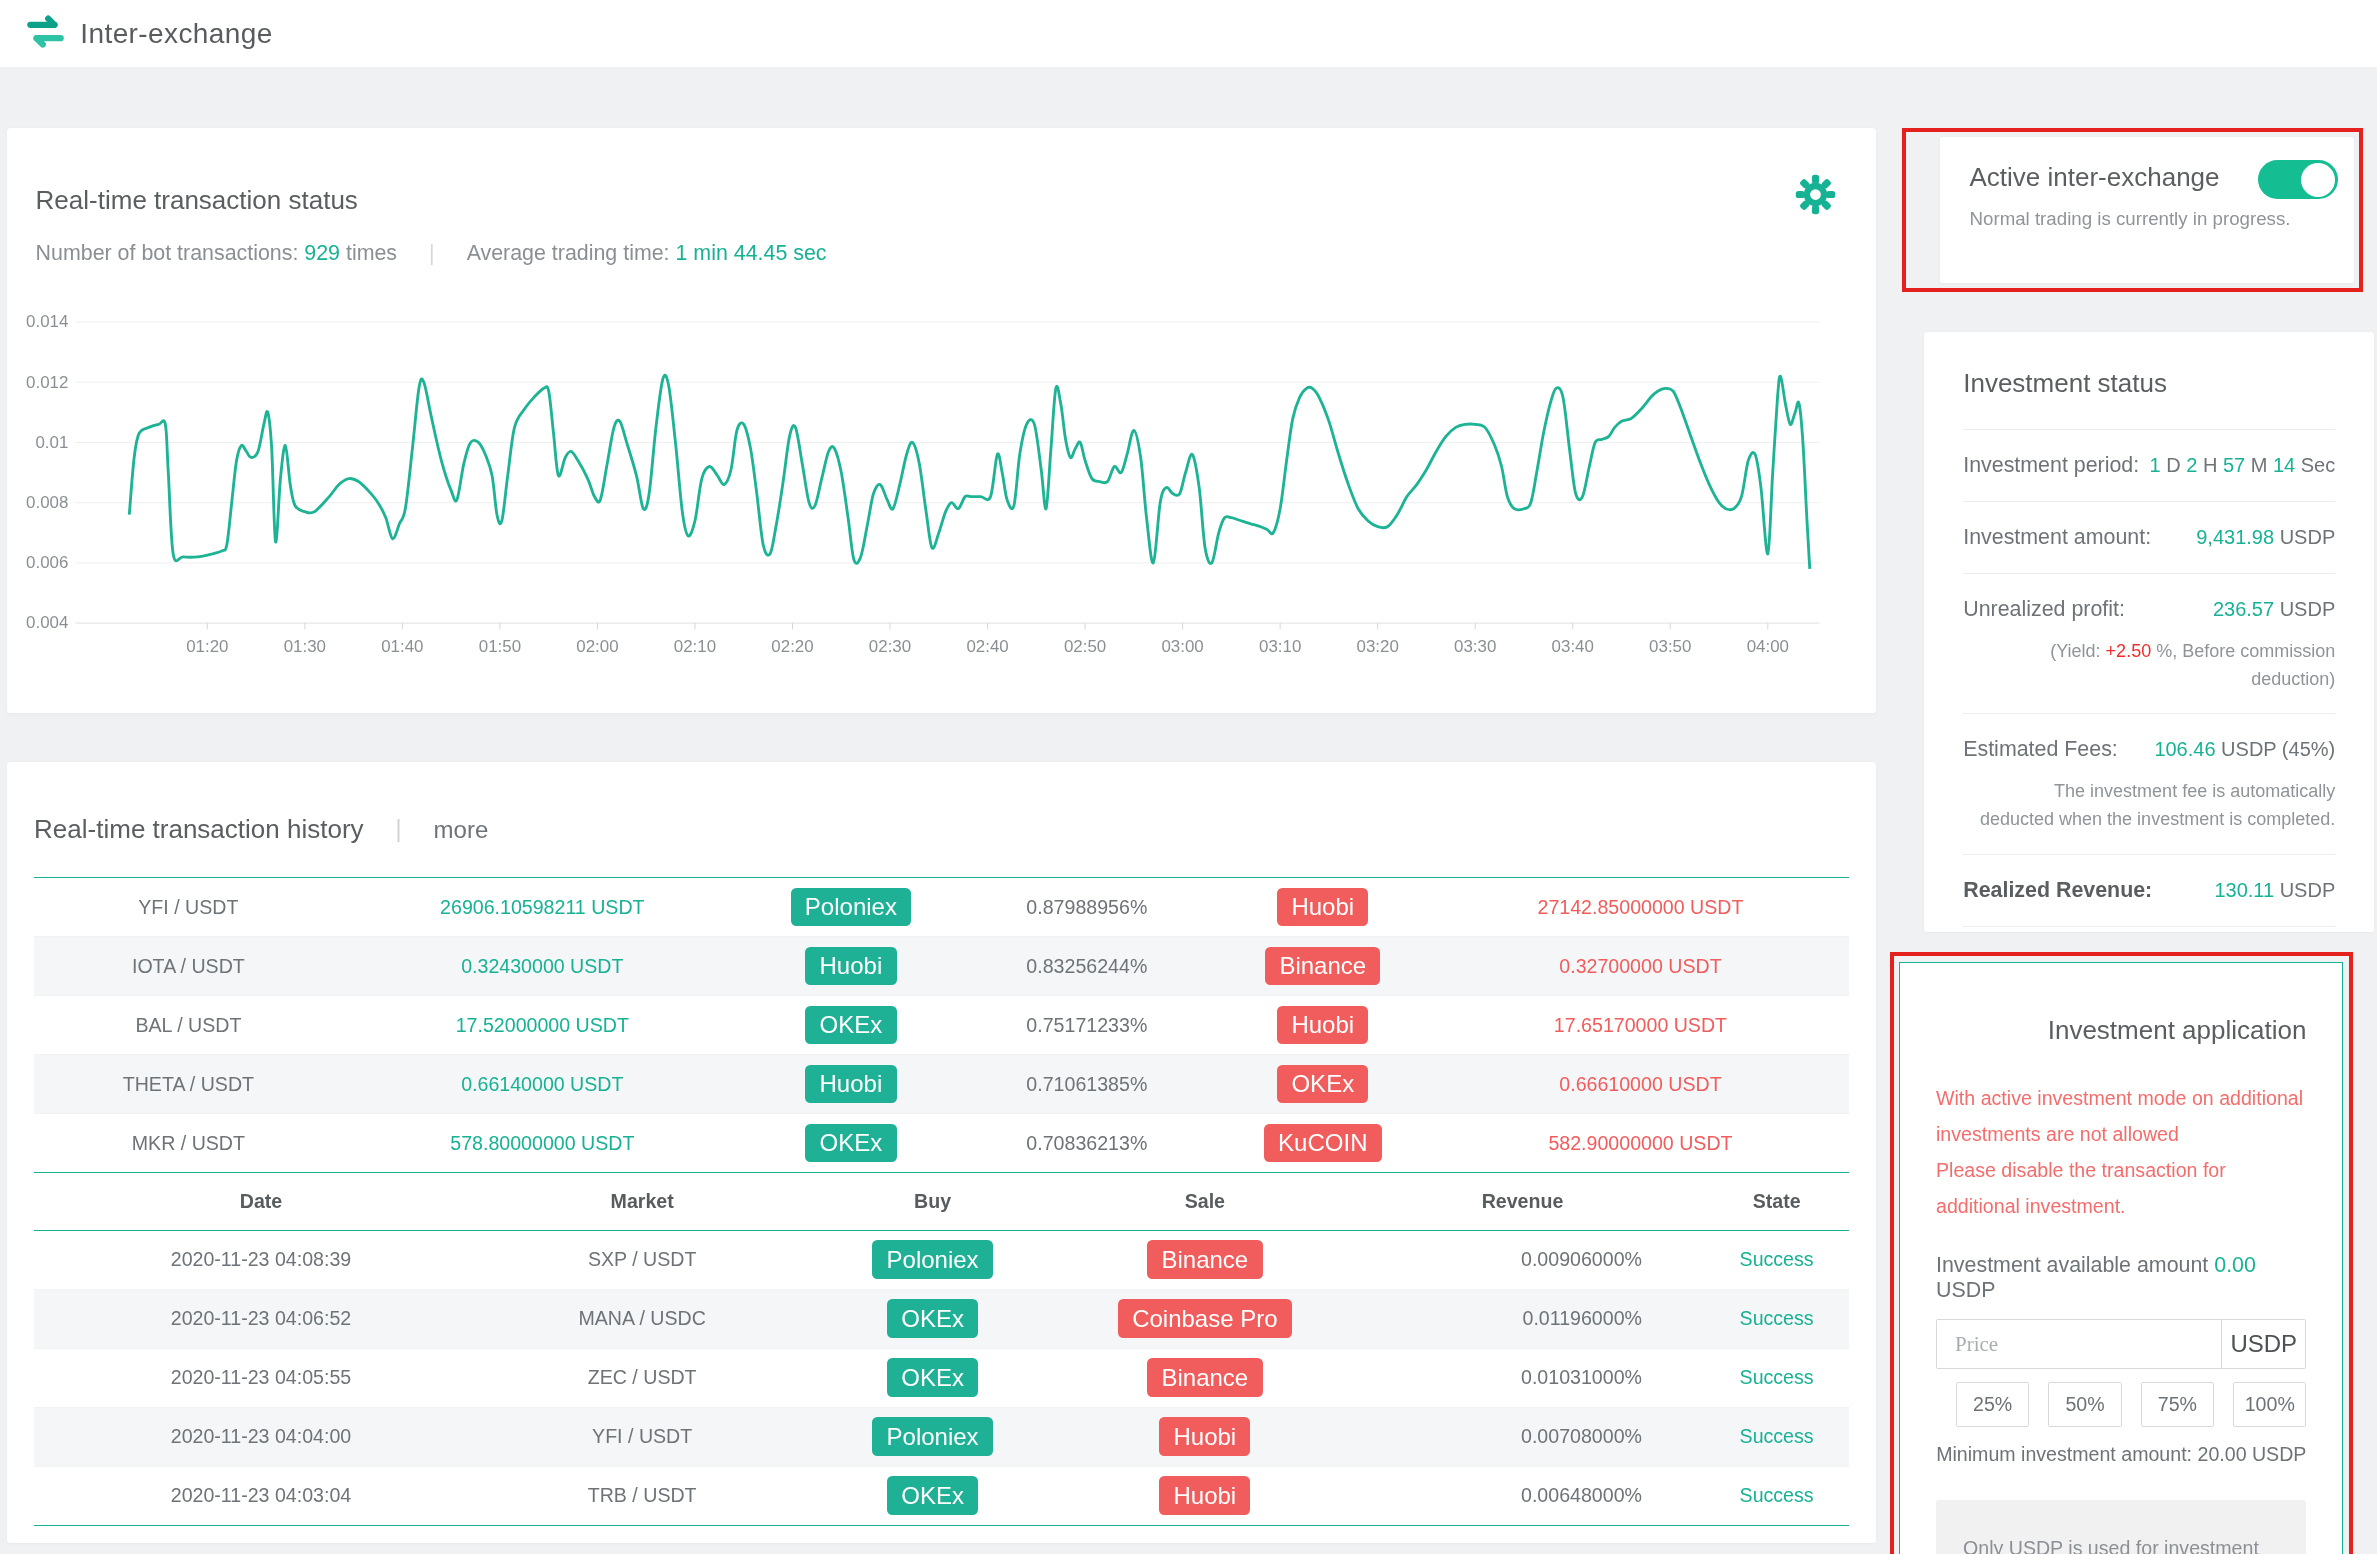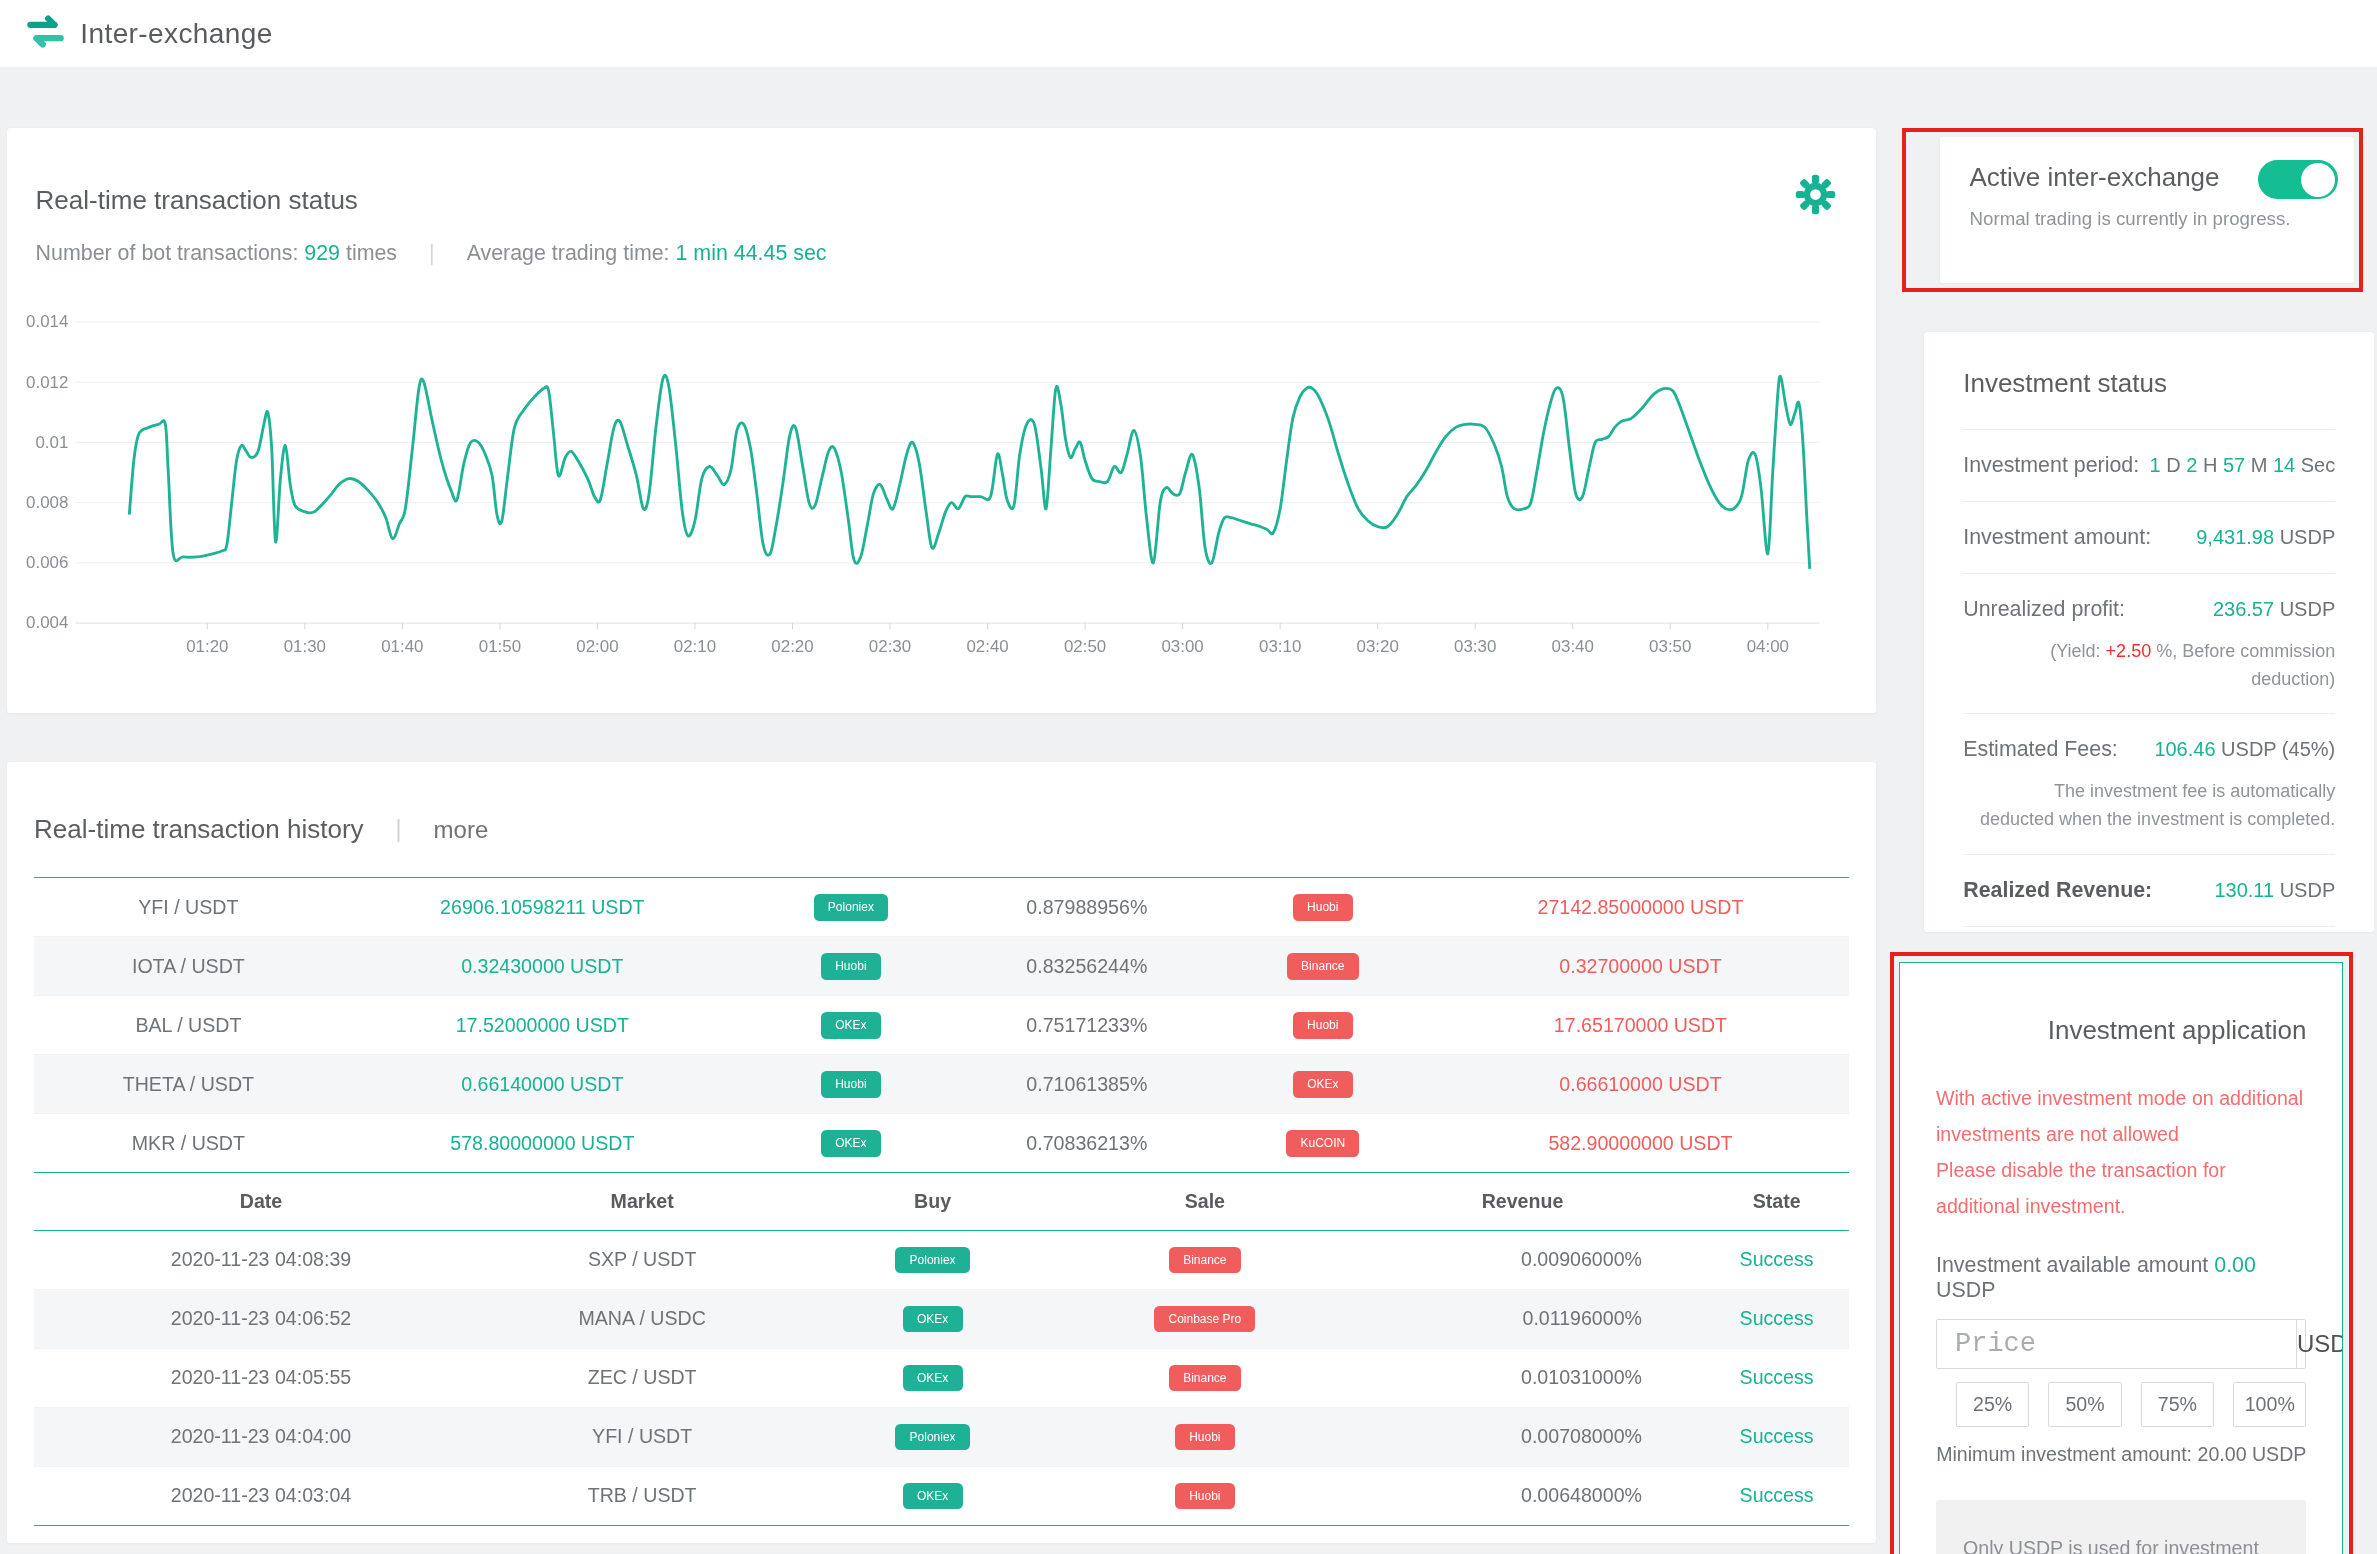--- a/index.html
+++ b/index.html
@@ -38,21 +38,21 @@
   .hist-table thead tr { border-bottom:1.8px solid #17b294; }
   .hist-table th { height:57px; font-size:19.6px; color:#595c5f; font-weight:bold; text-align:center; }
   td { height:59px; font-size:19.6px; color:#6e7378; text-align:center; vertical-align:middle;
        white-space:nowrap; overflow:hidden; }
   tbody tr { border-bottom:0.9px solid #f1f2f3; }
   tbody tr:last-child { border-bottom:none; }
   tbody tr.striped { background:#f5f6f7; }
   .amt-buy { color:#17b294; }
   .amt-sale { color:#f15c5c; }
   .state-cell { color:#17b294; }
-  .badge { display:inline-block; padding:7.1px 14.3px; border-radius:5.3px; color:#fff; font-size:12px; line-height:1; }
+  .badge { display:inline-block; padding:7.1px 14.3px; border-radius:5.3px; color:#fff; font-size:24px; line-height:1; }
   .badge.buy { background:#1fb195; }
   .badge.sale { background:#f15c5c; }
 
   
   .redbox { border:4.5px solid #e5211d; padding:5.3px; }
   .redbox-active { width:461px; height:164px; }
   .redbox-app { width:463px; height:627px; margin-top:20.5px; margin-left:-12.5px; overflow:hidden; }
 
   
   .active-card { height:100%; padding:25px 30px; position:relative; border-radius:2.7px;margin-left:28px; }
@@ -76,22 +76,22 @@
   .inv-note { font-size:18px; color:#8f9499; text-align:right; padding:0 0 19.6px; margin-top:-7.1px; line-height:1.55; }
   .inv-note .red { color:#f02d2d; }
 
   
   .app-card { height:100%; border:0.9px solid #17b294; background:#fff; padding:0 36px; overflow:hidden; }
   .app-card .card-title { margin-top:52px;text-align:right; }
   .warning { margin-top:34px; font-size:19.6px; color:#f56c6c; line-height:1.85; }
   .avail-line { margin-top:28.5px; font-size:21.4px; color:#6e7378; }
   .avail-line .accent { color:#17b294; }
   .price-row { margin-top:16px; height:50px; border:0.9px solid #d9d9d9; border-radius:1.8px; display:flex; }
-  .price-input { flex:1; border:none; outline:none; padding-left:18px; font-size:27px; color:#701a75;
-                 font-family:Liberation Mono, monospace; background:transparent; }
+  .price-input { flex:1; border:none; outline:none; padding-left:18px; font-size:21px; color:#701a75;
+                 font-family:Liberation Serif, serif; background:transparent; }
   .price-input::placeholder { color:#a9adb1; }
   .currency-box { width:132px; border-left:0.9px solid #d9d9d9; display:flex; align-items:center;
                   justify-content:center; font-size:24px; color:#4d5154; }
   .pct-row { margin-top:12.5px; display:flex; gap:19px;margin-left:20px; }
   .pct-btn { flex:1; height:45px; border:0.9px solid #d9d9d9; background:#fff; border-radius:1.8px;
              font-size:19.6px; color:#6e7378; cursor:pointer; display:flex; align-items:center; justify-content:center; }
   .min-note { margin-top:16px; font-size:19.6px; color:#6e7378; text-align:right; }
   .info-box { margin-top:34px; background:#f1f1f1; border-radius:2.7px; padding:30px 27px; font-size:19.6px;
               color:#8c9095; line-height:1.85; }
 

